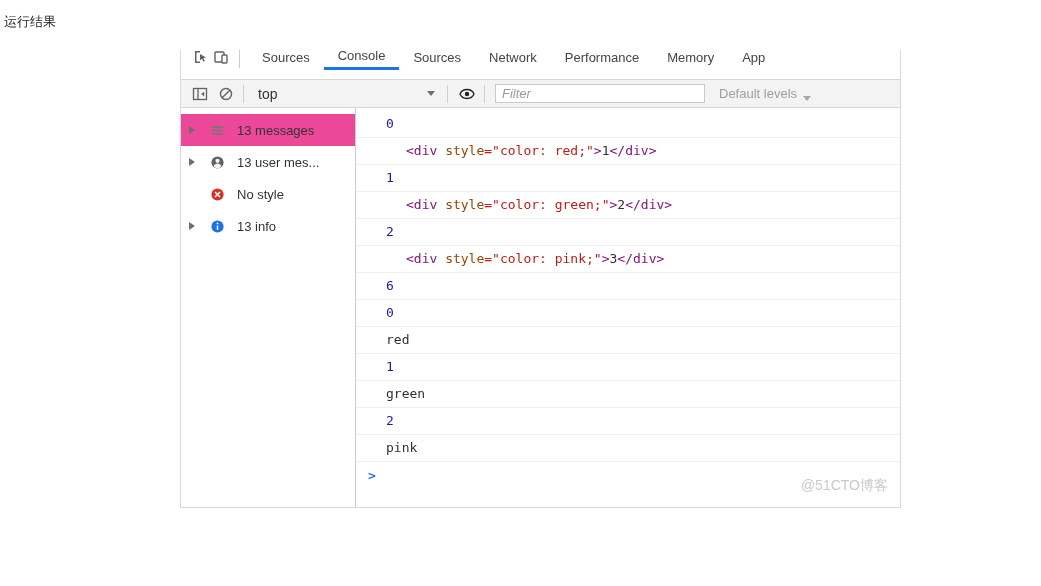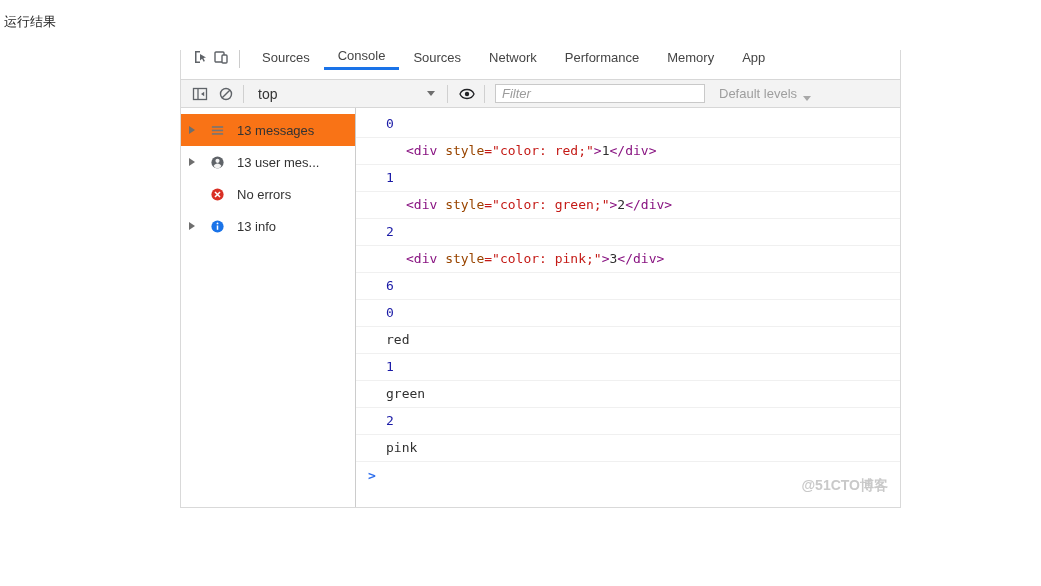--- a/index.html
+++ b/index.html
@@ -42,42 +42,42 @@
   .levels { margin-left:14px; display:flex; align-items:flex-end; gap:6px; font-size:13px; color:#9e9e9e; }
 
   .caret { width:0; height:0; border-top:5px solid #6e6e6e;
            border-left:4px solid transparent; border-right:4px solid transparent; }
   .caret.gray { border-top-color:#a8a8a8; }
 
   
   .dt-body { flex:1; display:flex; min-height:0; }
   .sidebar { width:175px; flex:none; border-right:1px solid #ccc; background:#fff; padding-top:6px; }
   .sb-item { height:32px; display:flex; align-items:center; font-size:13px; color:#333; cursor:default; }
-  .sb-item.selected { background:#f97316; }
+  .sb-item.selected { background:#ec4899; }
   .tri { width:0; height:0; border-left:6px solid #6e6e6e; border-top:4px solid transparent;
          border-bottom:4px solid transparent; margin-left:8px; flex:none; }
   .tri.spacer { border:0; width:6px; }
   .sb-icon { width:16px; height:16px; margin-left:14px; flex:none; display:flex;
              align-items:center; justify-content:center; }
   .sb-label { margin-left:12px; white-space:nowrap; }
 
   .console { flex:1; position:relative; overflow:hidden; padding-top:3px;
              font-family:"DejaVu Sans Mono", monospace; font-size:13px; }
   .crow { height:27px; line-height:26px; border-bottom:1px solid #f0f0f0;
           padding-left:30px; white-space:pre; }
   .crow.row-element { padding-left:50px; }
   .c-number { color:#1a1aa6; }
   .c-tag    { color:#881280; }
   .c-attr   { color:#994500; }
   .c-value  { color:#c41a16; }
   .c-text   { color:#303030; }
   .prompt-row { height:27px; display:flex; align-items:center; padding-left:12px; }
   .prompt { color:#2f6fed; font-weight:bold; font-size:13px; }
   .watermark { position:absolute; right:12px; bottom:12px; color:#c9c9c9; font-size:14px;
-               font-family:"Liberation Sans", sans-serif;font-weight:bold; }
+               font-family:"Liberation Sans", sans-serif; }
 </style>
 </head>
 <body>
 
 <div class="stage">
   <div class="page-label">运行结果</div>
 
   <div class="devtools">
 
     <div class="tabbar">
@@ -166,21 +166,21 @@
             <span class="sb-label">13 user mes...</span>
           </div>
           <div class="sb-item">
             <span class="tri spacer"></span>
             <span class="sb-icon">
               <svg viewBox="0 0 16 16" width="15" height="15">
                 <circle cx="8" cy="8" r="6.5" fill="#d93025"></circle>
                 <path d="M5.3 5.3l5.4 5.4M10.7 5.3l-5.4 5.4" stroke="#fff" stroke-width="1.6"></path>
               </svg>
             </span>
-            <span class="sb-label">No errors</span>
+            <span class="sb-label">No style</span>
           </div>
           <div class="sb-item">
             <span class="tri"></span>
             <span class="sb-icon">
               <svg viewBox="0 0 16 16" width="15" height="15">
                 <circle cx="8" cy="8" r="6.5" fill="#1a73e8"></circle>
                 <rect x="7.2" y="6.9" width="1.6" height="4.6" fill="#fff"></rect>
                 <circle cx="8" cy="4.7" r="1" fill="#fff"></circle>
               </svg>
             </span>

